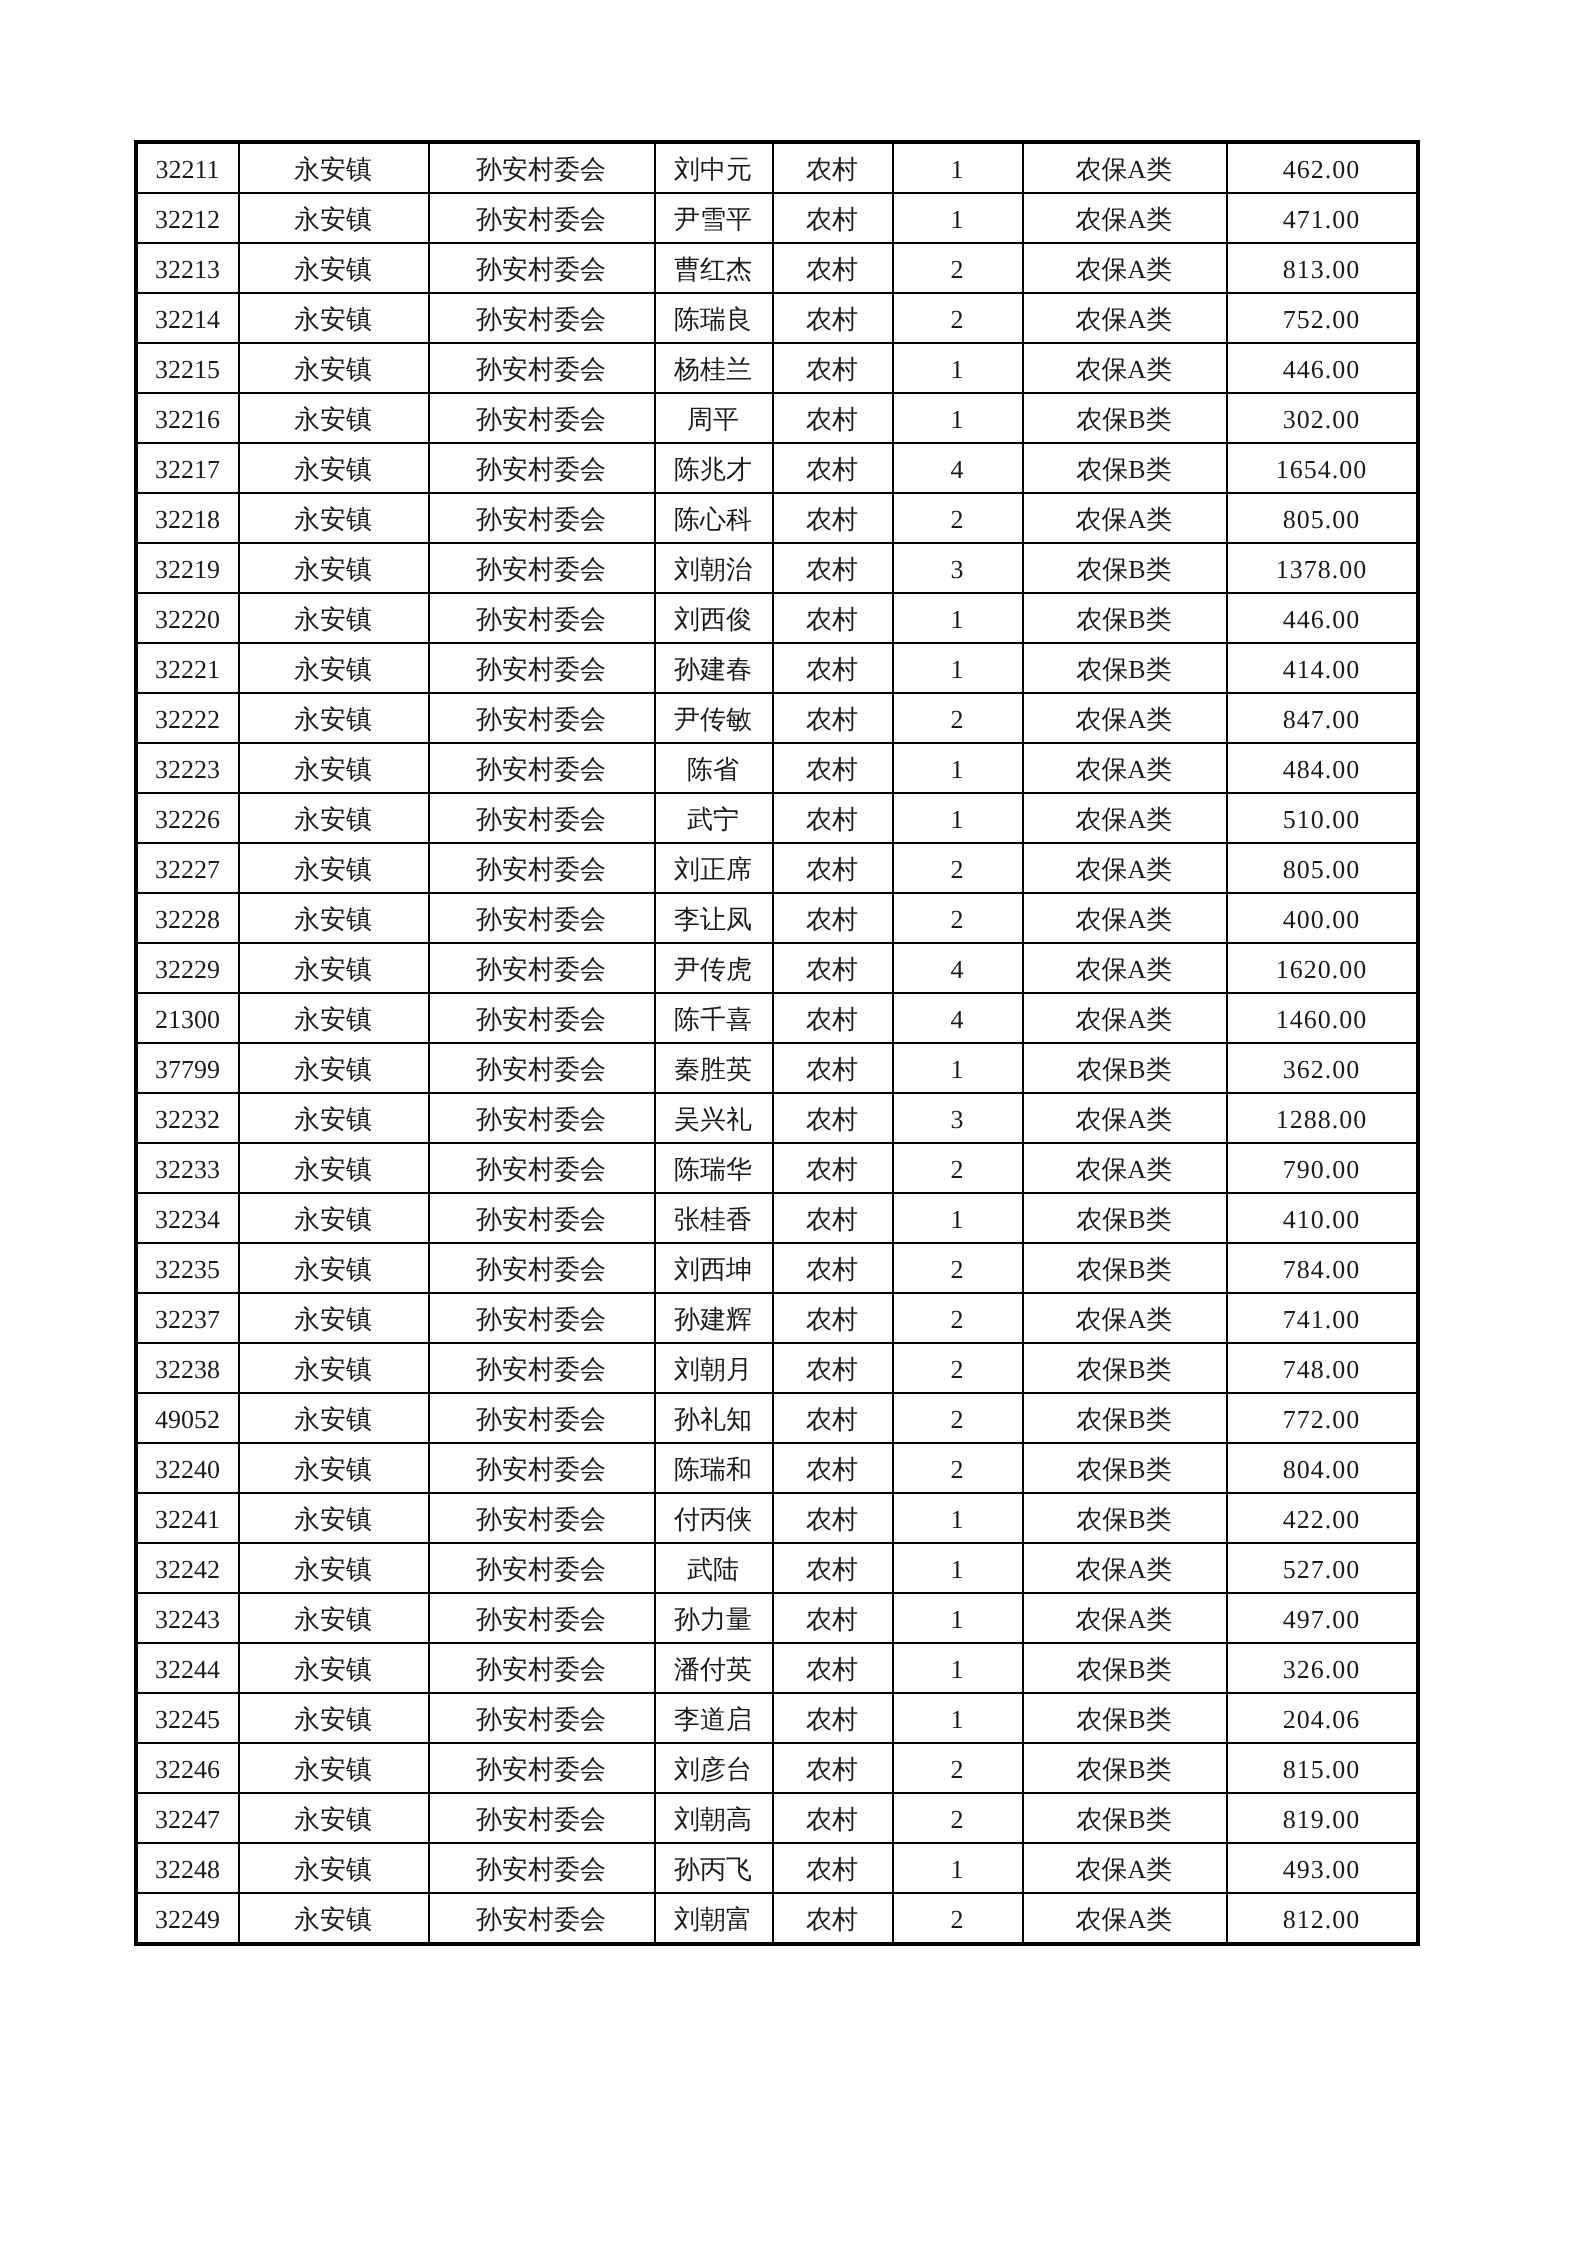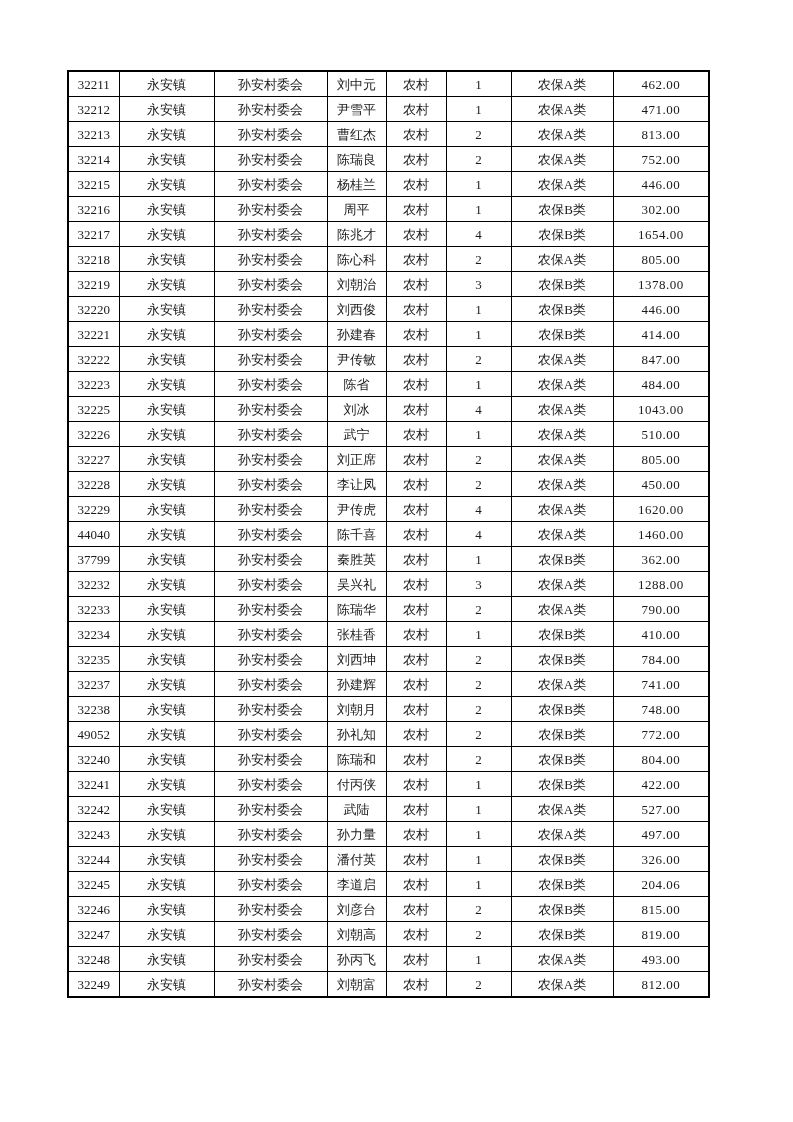--- a/index.html
+++ b/index.html
@@ -188,71 +188,61 @@
           <td>32223</td>
           <td>永安镇</td>
           <td>孙安村委会</td>
           <td>陈省</td>
           <td>农村</td>
           <td>1</td>
           <td>农保A类</td>
           <td class="amount">484.00</td>
         </tr>
         <tr>
-          <td>32225</td>
-          <td>永安镇</td>
-          <td>孙安村委会</td>
-          <td>刘冰</td>
+          <td>32226</td>
+          <td>永安镇</td>
+          <td>孙安村委会</td>
+          <td>武宁</td>
+          <td>农村</td>
+          <td>1</td>
+          <td>农保A类</td>
+          <td class="amount">510.00</td>
+        </tr>
+        <tr>
+          <td>32227</td>
+          <td>永安镇</td>
+          <td>孙安村委会</td>
+          <td>刘正席</td>
+          <td>农村</td>
+          <td>2</td>
+          <td>农保A类</td>
+          <td class="amount">805.00</td>
+        </tr>
+        <tr>
+          <td>32228</td>
+          <td>永安镇</td>
+          <td>孙安村委会</td>
+          <td>李让凤</td>
+          <td>农村</td>
+          <td>2</td>
+          <td>农保A类</td>
+          <td class="amount">400.00</td>
+        </tr>
+        <tr>
+          <td>32229</td>
+          <td>永安镇</td>
+          <td>孙安村委会</td>
+          <td>尹传虎</td>
           <td>农村</td>
           <td>4</td>
           <td>农保A类</td>
-          <td class="amount">1043.00</td>
-        </tr>
-        <tr>
-          <td>32226</td>
-          <td>永安镇</td>
-          <td>孙安村委会</td>
-          <td>武宁</td>
-          <td>农村</td>
-          <td>1</td>
-          <td>农保A类</td>
-          <td class="amount">510.00</td>
-        </tr>
-        <tr>
-          <td>32227</td>
-          <td>永安镇</td>
-          <td>孙安村委会</td>
-          <td>刘正席</td>
-          <td>农村</td>
-          <td>2</td>
-          <td>农保A类</td>
-          <td class="amount">805.00</td>
-        </tr>
-        <tr>
-          <td>32228</td>
-          <td>永安镇</td>
-          <td>孙安村委会</td>
-          <td>李让凤</td>
-          <td>农村</td>
-          <td>2</td>
-          <td>农保A类</td>
-          <td class="amount">450.00</td>
-        </tr>
-        <tr>
-          <td>32229</td>
-          <td>永安镇</td>
-          <td>孙安村委会</td>
-          <td>尹传虎</td>
-          <td>农村</td>
-          <td>4</td>
-          <td>农保A类</td>
           <td class="amount">1620.00</td>
         </tr>
         <tr>
-          <td>44040</td>
+          <td>21300</td>
           <td>永安镇</td>
           <td>孙安村委会</td>
           <td>陈千喜</td>
           <td>农村</td>
           <td>4</td>
           <td>农保A类</td>
           <td class="amount">1460.00</td>
         </tr>
         <tr>
           <td>37799</td>

